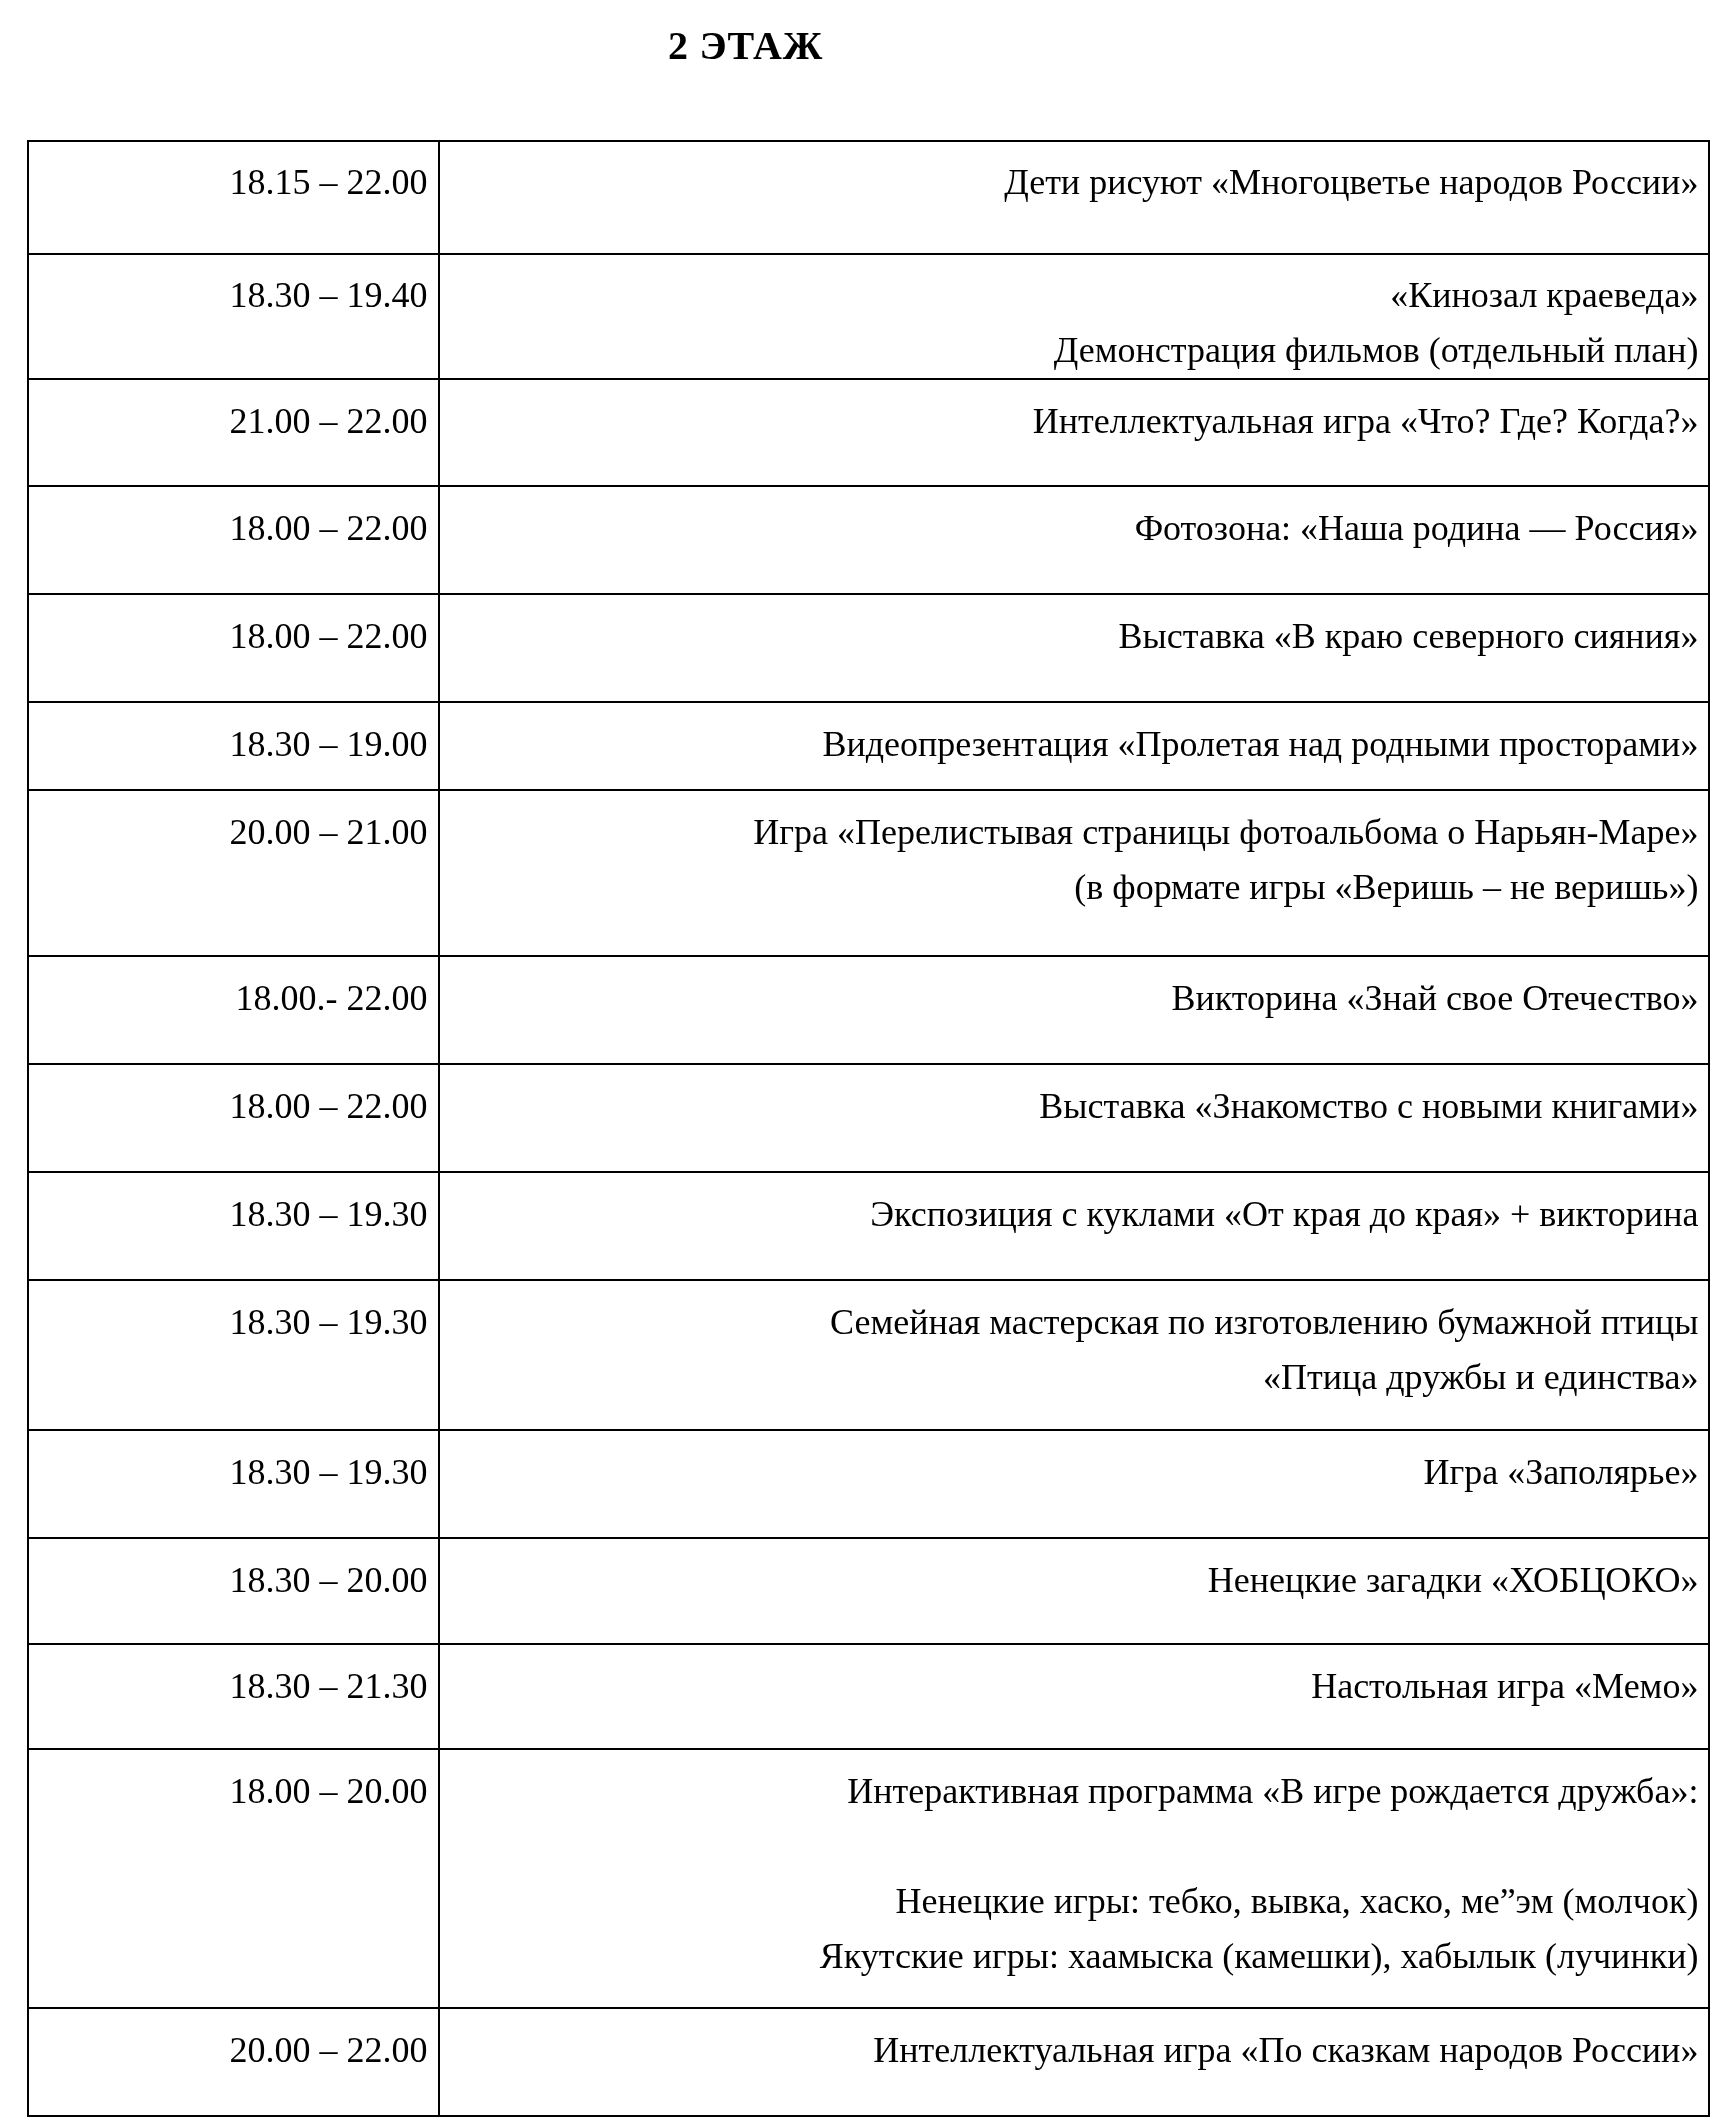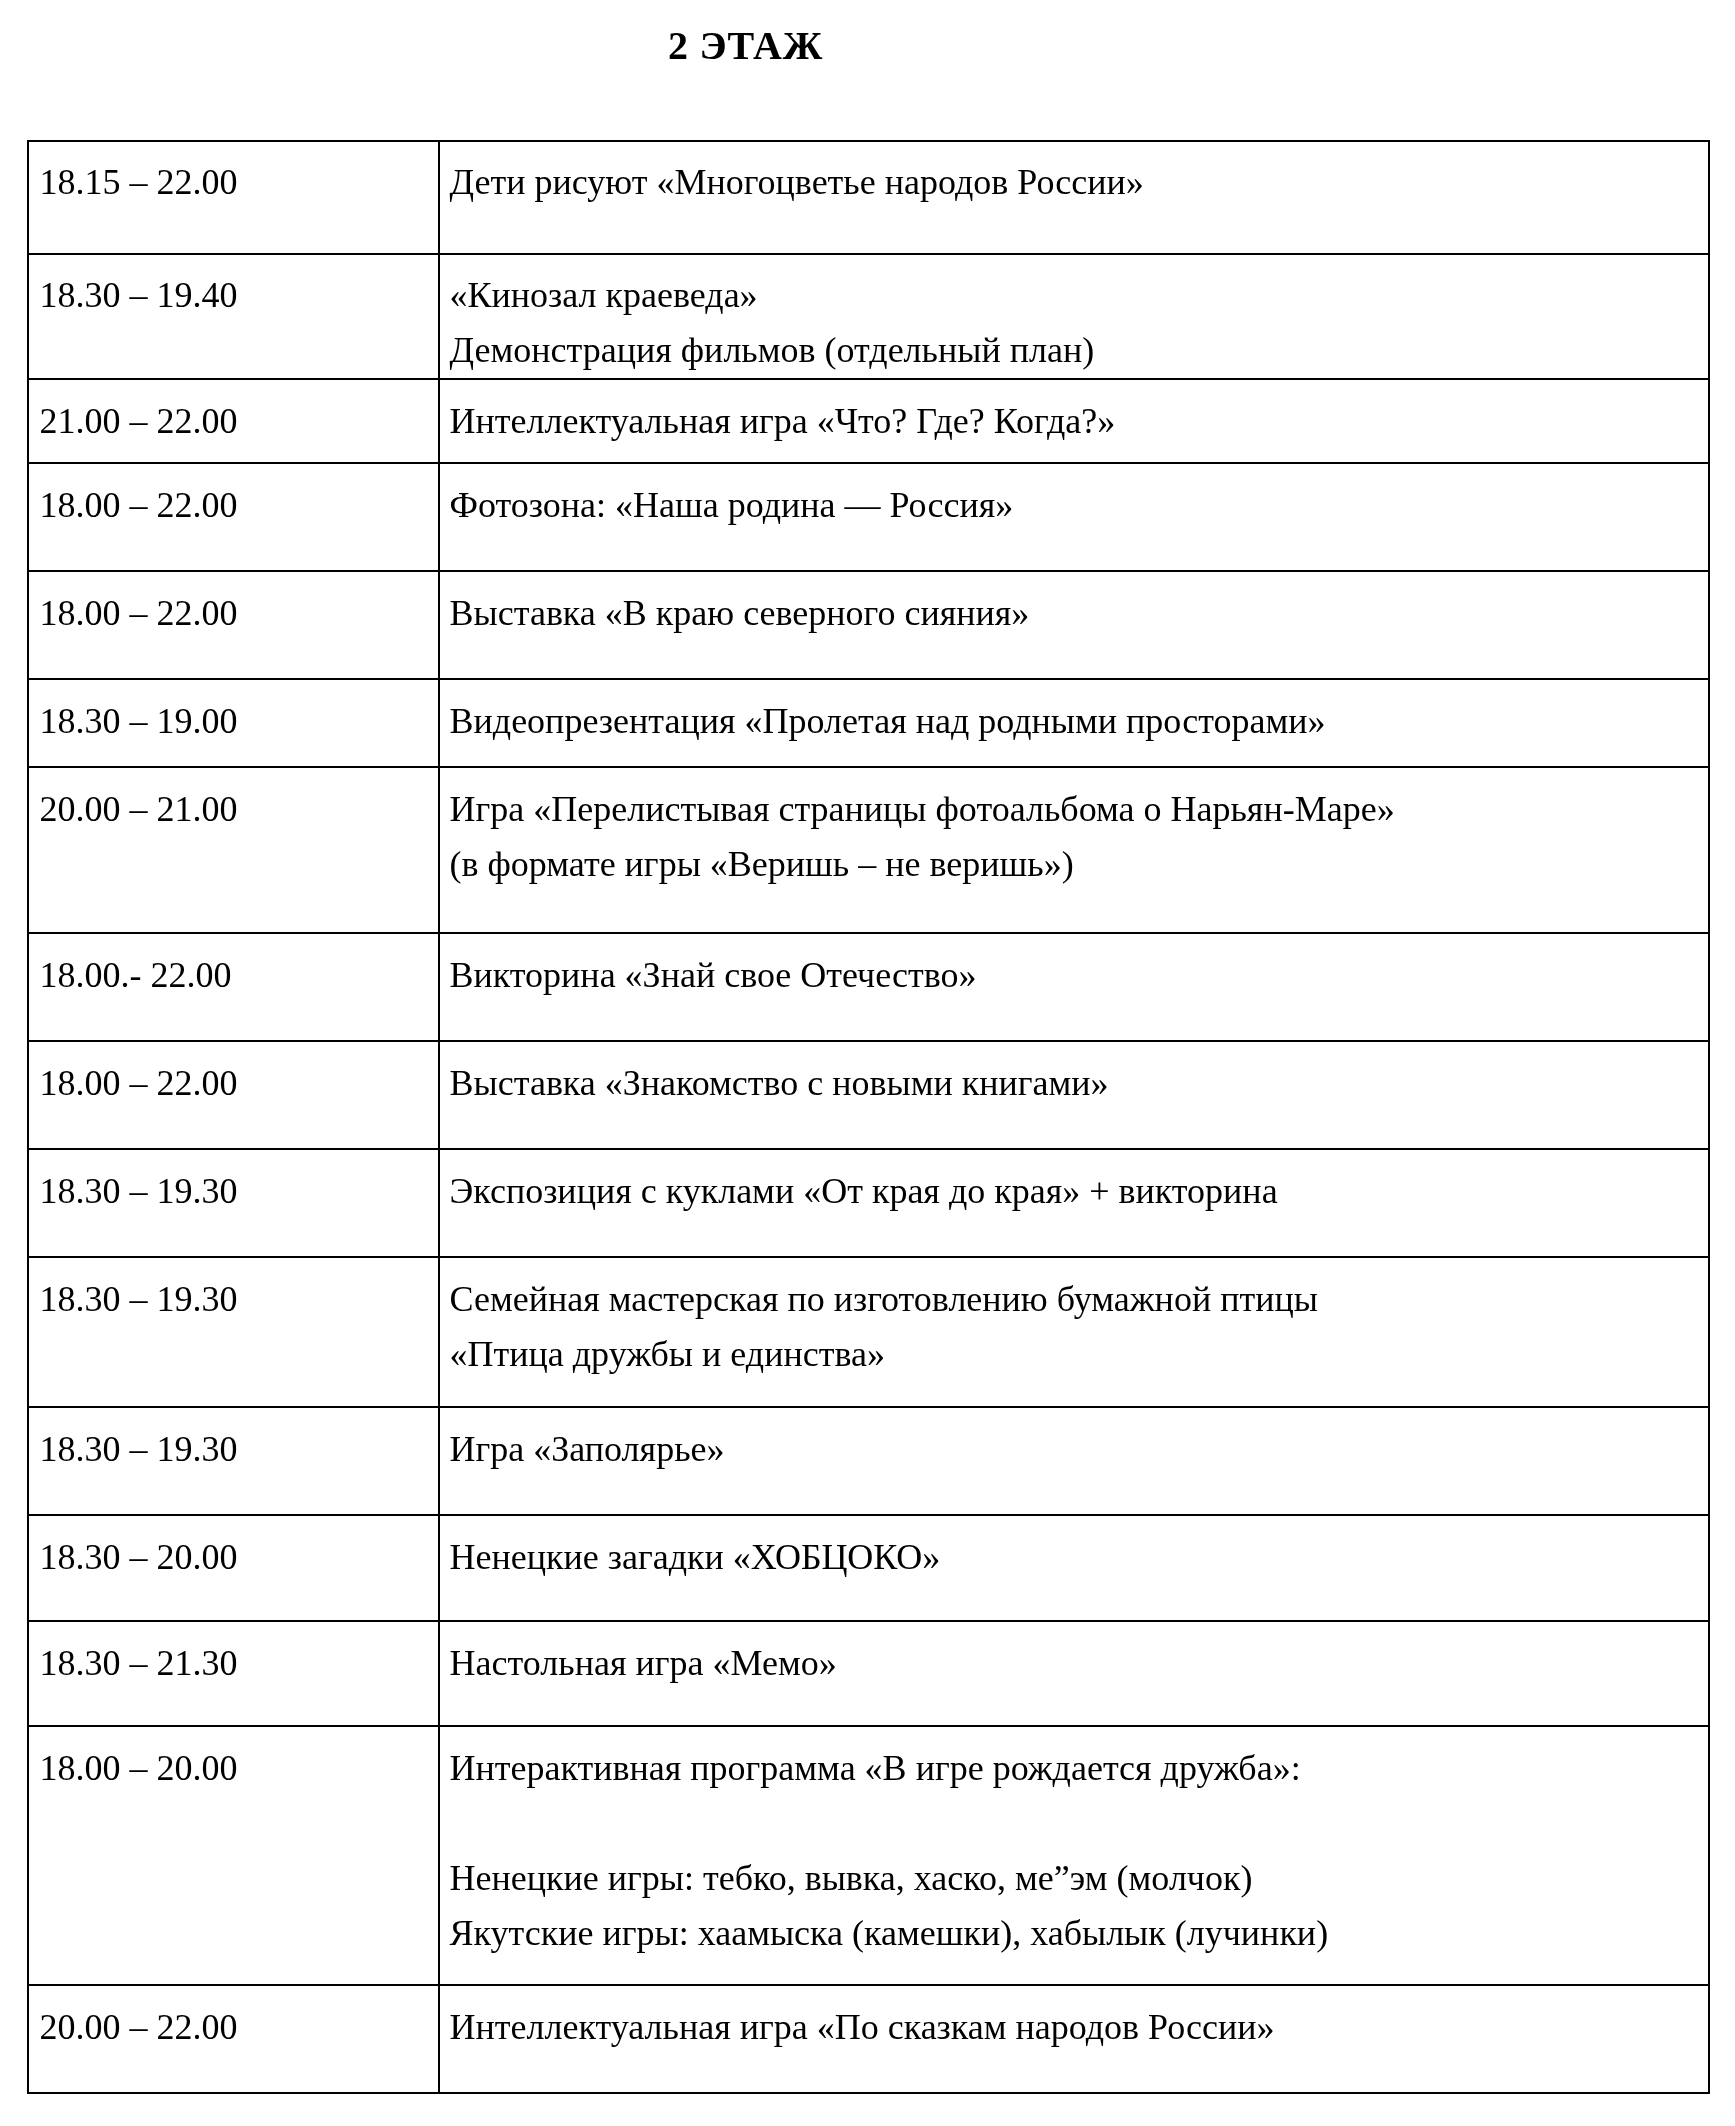--- a/index.html
+++ b/index.html
@@ -36,21 +36,21 @@
     border-collapse: collapse;
     width: 100%;
     table-layout: fixed;
   }
   td {
     border: 2.5px solid #000000;
     vertical-align: top;
     padding: 13.3px 10px 0 10px;
     font-size: 36px;
     line-height: 55px;
-    text-align: left;
+    text-align: right;
     box-sizing: border-box;
     overflow: hidden;
     margin-top: 39px;
   }
   td.time-cell { }
   col.time-col { width: 24.4%; }
   col.event-col { width: 75.6%; }
   .event-line { min-height: 55px; }
 </style>
 </head>
@@ -71,21 +71,21 @@
             <div class="event-line">Дети рисуют «Многоцветье народов России»</div>
           </td>
         </tr>
         <tr style="height: 113px;">
           <td class="time-cell">18.30 – 19.40</td>
           <td class="event-cell">
             <div class="event-line">«Кинозал краеведа»</div>
             <div class="event-line">Демонстрация фильмов (отдельный план)</div>
           </td>
         </tr>
-        <tr style="height: 84px;">
+        <tr style="height: 107px;">
           <td class="time-cell">21.00 – 22.00</td>
           <td class="event-cell">
             <div class="event-line">Интеллектуальная игра «Что? Где? Когда?»</div>
           </td>
         </tr>
         <tr style="height: 108px;">
           <td class="time-cell">18.00 – 22.00</td>
           <td class="event-cell">
             <div class="event-line">Фотозона: «Наша родина — Россия»</div>
           </td>

